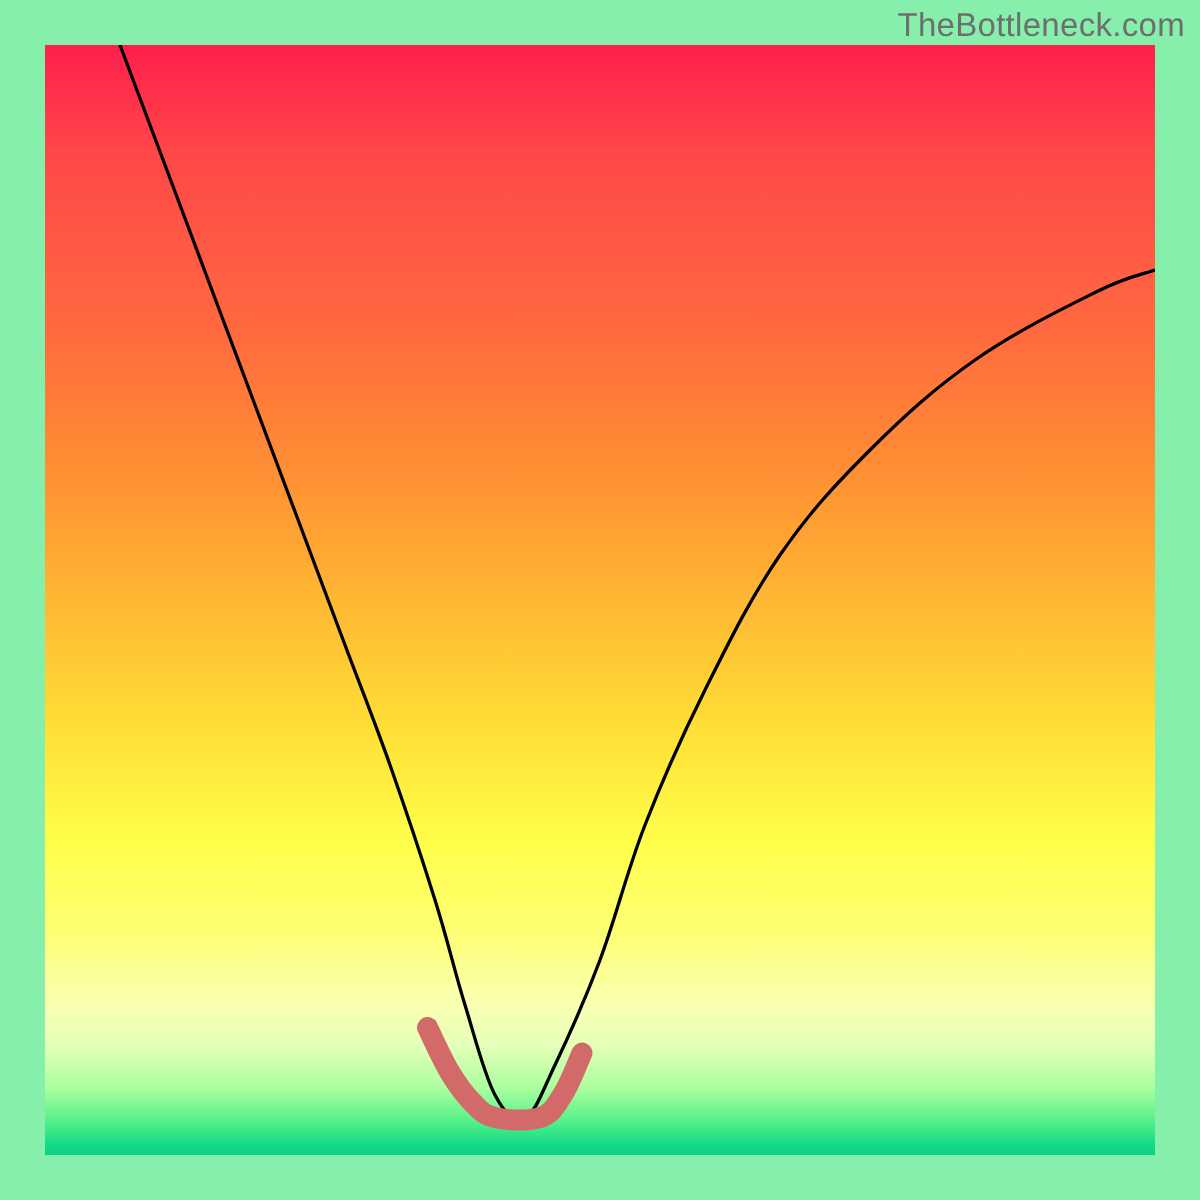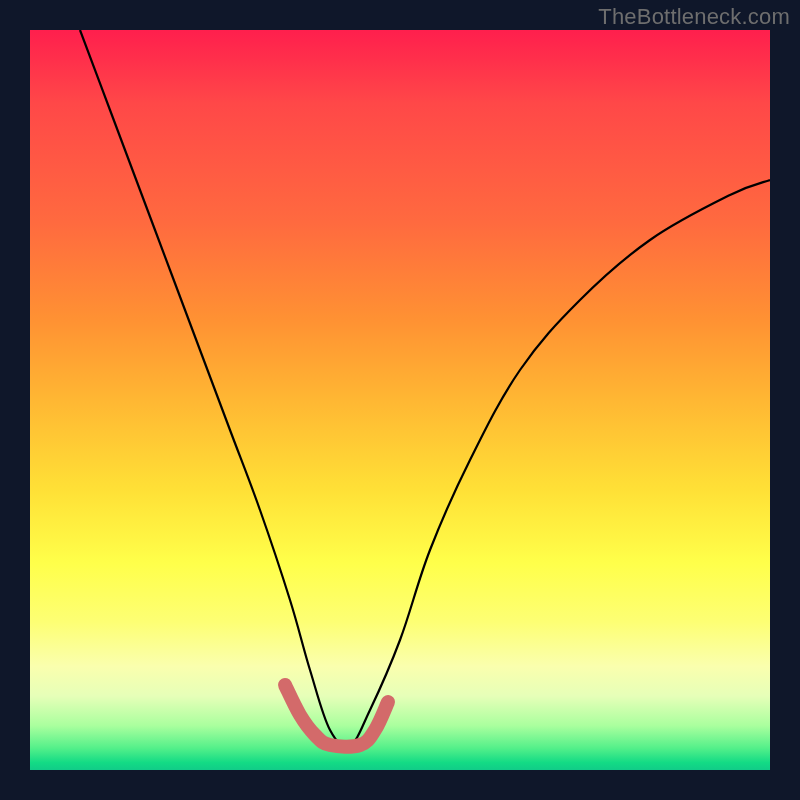--- a/index.html
+++ b/index.html
@@ -8,21 +8,21 @@
     width: 800px;
     height: 800px;
     overflow: hidden;
     background: #000;
     font-family: Arial, Helvetica, sans-serif;
   }
   .frame {
     position: relative;
     width: 800px;
     height: 800px;
-    background: #0f172a;
+    background: #86efac;
   }
   .watermark {
     position: absolute;
     top: 4px;
     right: 10px;
     color: #6e6e6e;
     font-size: 22px;
     font-weight: 500;
     letter-spacing: 0.2px;
     z-index: 10;

